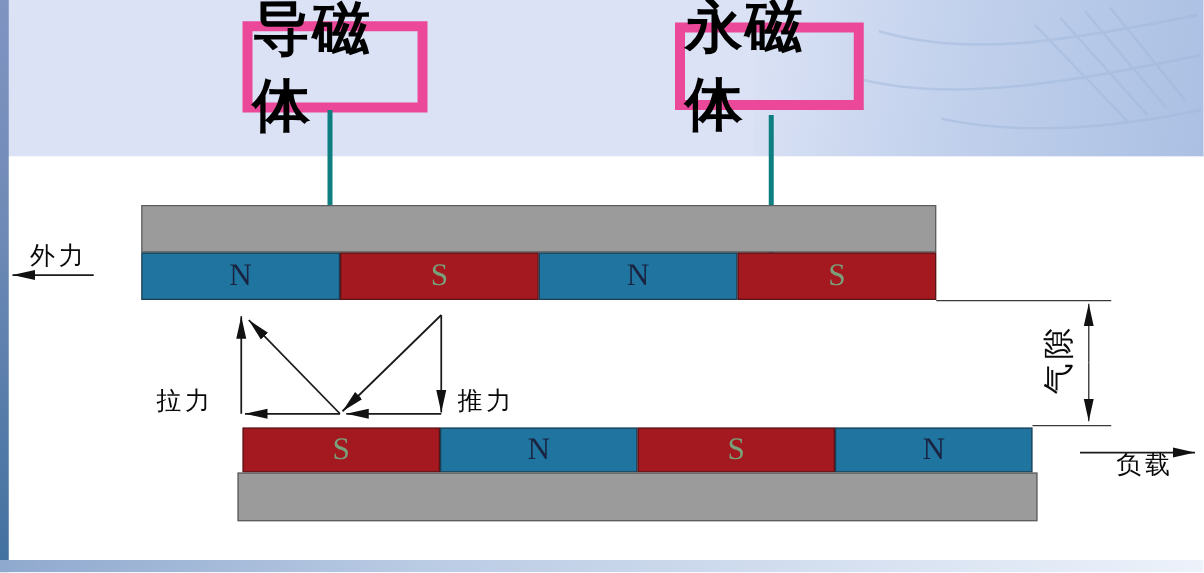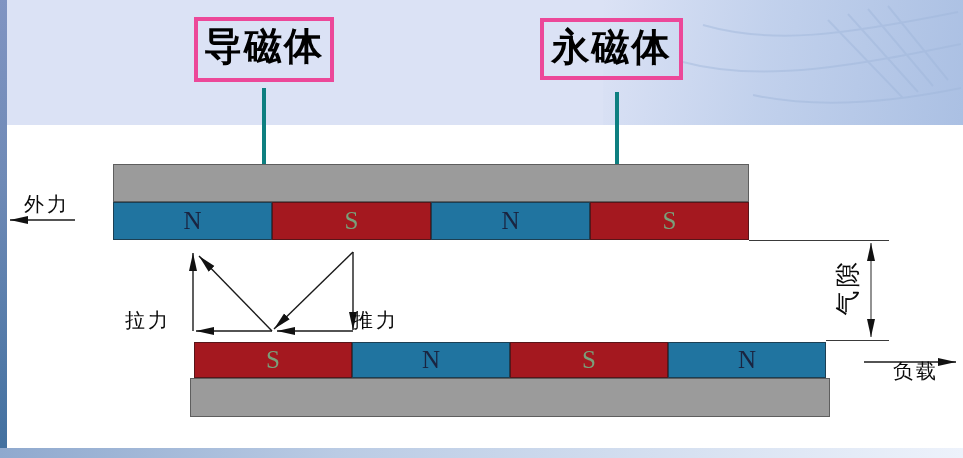--- a/index.html
+++ b/index.html
@@ -15,23 +15,23 @@
     background:linear-gradient(100deg,rgba(175,196,228,0) 0%,rgba(173,195,229,.55) 45%,rgba(168,190,226,.95) 100%);}
   .deco svg{position:absolute;inset:0;}
   
   .left-strip{position:absolute;left:0;top:0;width:7px;height:458px;
     background:linear-gradient(180deg,var(--strip-top,#8094C2) 0%,#6F8AB6 40%,var(--strip-bottom,#41709F) 100%);z-index:5;}
   
   .bottom-strip{position:absolute;left:0;bottom:0;width:963px;height:10px;
     background:linear-gradient(90deg,var(--bottom-left,#8FA9CE) 0%,#BACBE4 35%,var(--bottom-right,#EDF2FB) 100%);z-index:6;}
 
   
-  .callout{position:absolute;border:4px solid #ec4899;background:transparent;
-    display:flex;justify-content:center;
-    font-weight:700;font-size:38px;color:#000;letter-spacing:2px;}
+  .callout{position:absolute;border:8px solid #ec4899;background:transparent;
+    display:flex;align-items:center;justify-content:center;
+    font-weight:700;font-size:46px;color:#000;letter-spacing:2px;}
   .callout.c1{left:194px;top:17px;width:132px;height:57px;}
   .callout.c2{left:540px;top:18px;width:135px;height:54px;}
   .callout-line{position:absolute;width:4px;background:var(--teal,#0E7F80);}
   .cl1{left:262px;top:88px;height:95px;}
   .cl2{left:615px;top:92px;height:126px;}
   .callout-dot{position:absolute;width:16px;height:16px;border-radius:50%;background:var(--teal,#0E7F80);}
   .cd1{left:256px;top:175px;}
   .cd2{left:609px;top:210px;}
 
   
@@ -45,21 +45,21 @@
   .lseg{top:342px;height:36px;width:158px;}
   .u0{left:113px}.u1{left:272px}.u2{left:431px}.u3{left:590px}
   .l0{left:194px}.l1{left:352px}.l2{left:510px}.l3{left:668px}
   .seg.blue{background:var(--magnet-blue,#2074A0);color:var(--pole-n,#1A2440);}
   .seg.red{background:var(--magnet-red,#A4181F);color:var(--pole-s,#79A07A);}
 
   
   .lbl{position:absolute;color:#0a0a0a;font-size:20px;white-space:nowrap;letter-spacing:3px;}
   .lbl-waili{left:24px;top:191px;}
   .lbl-lali{left:125px;top:307px;}
-  .lbl-tuili{left:353px;top:307px;}
+  .lbl-tuili{left:366px;top:307px;}
   .lbl-fuzai{left:893px;top:326px;margin-top:32px;}
   .lbl-qixi{left:818px;top:271px;width:58px;text-align:center;transform:rotate(-90deg);transform-origin:50% 50%;font-size:25px;}
 
   .overlay{position:absolute;left:0;top:0;width:963px;height:458px;pointer-events:none;}
 </style>
 </head>
 <body>
 
 <div class="slide">
 

